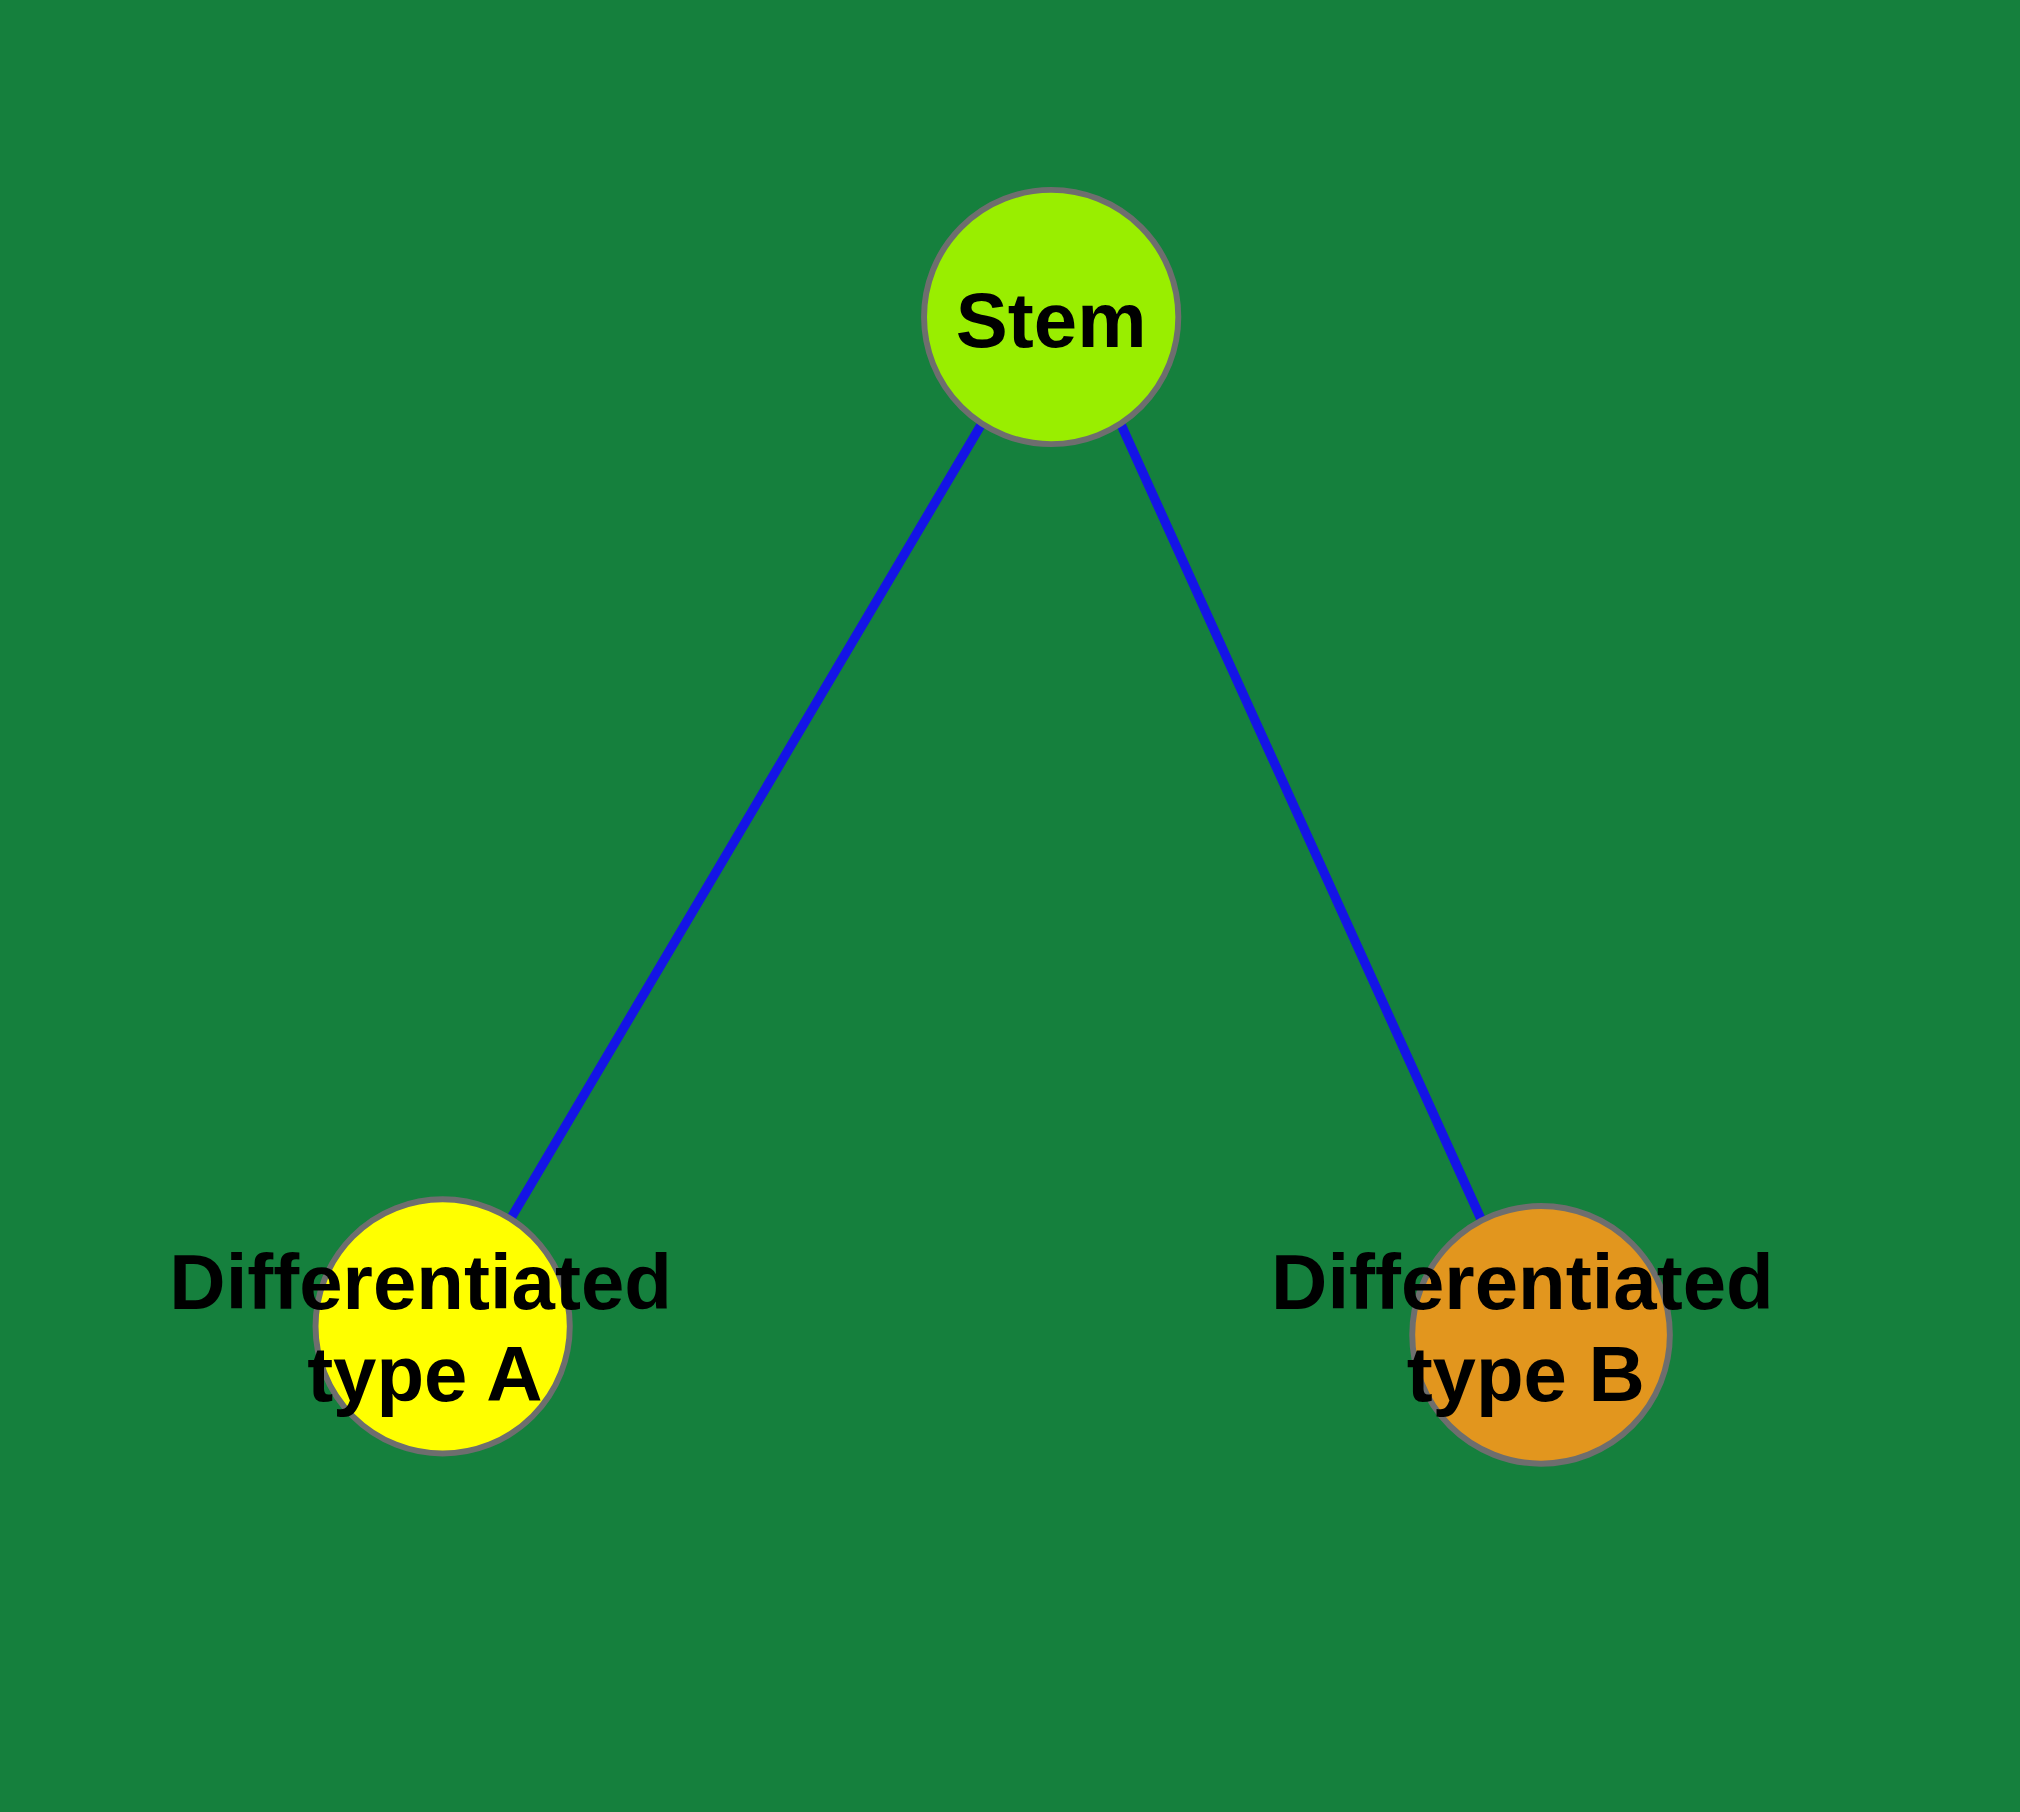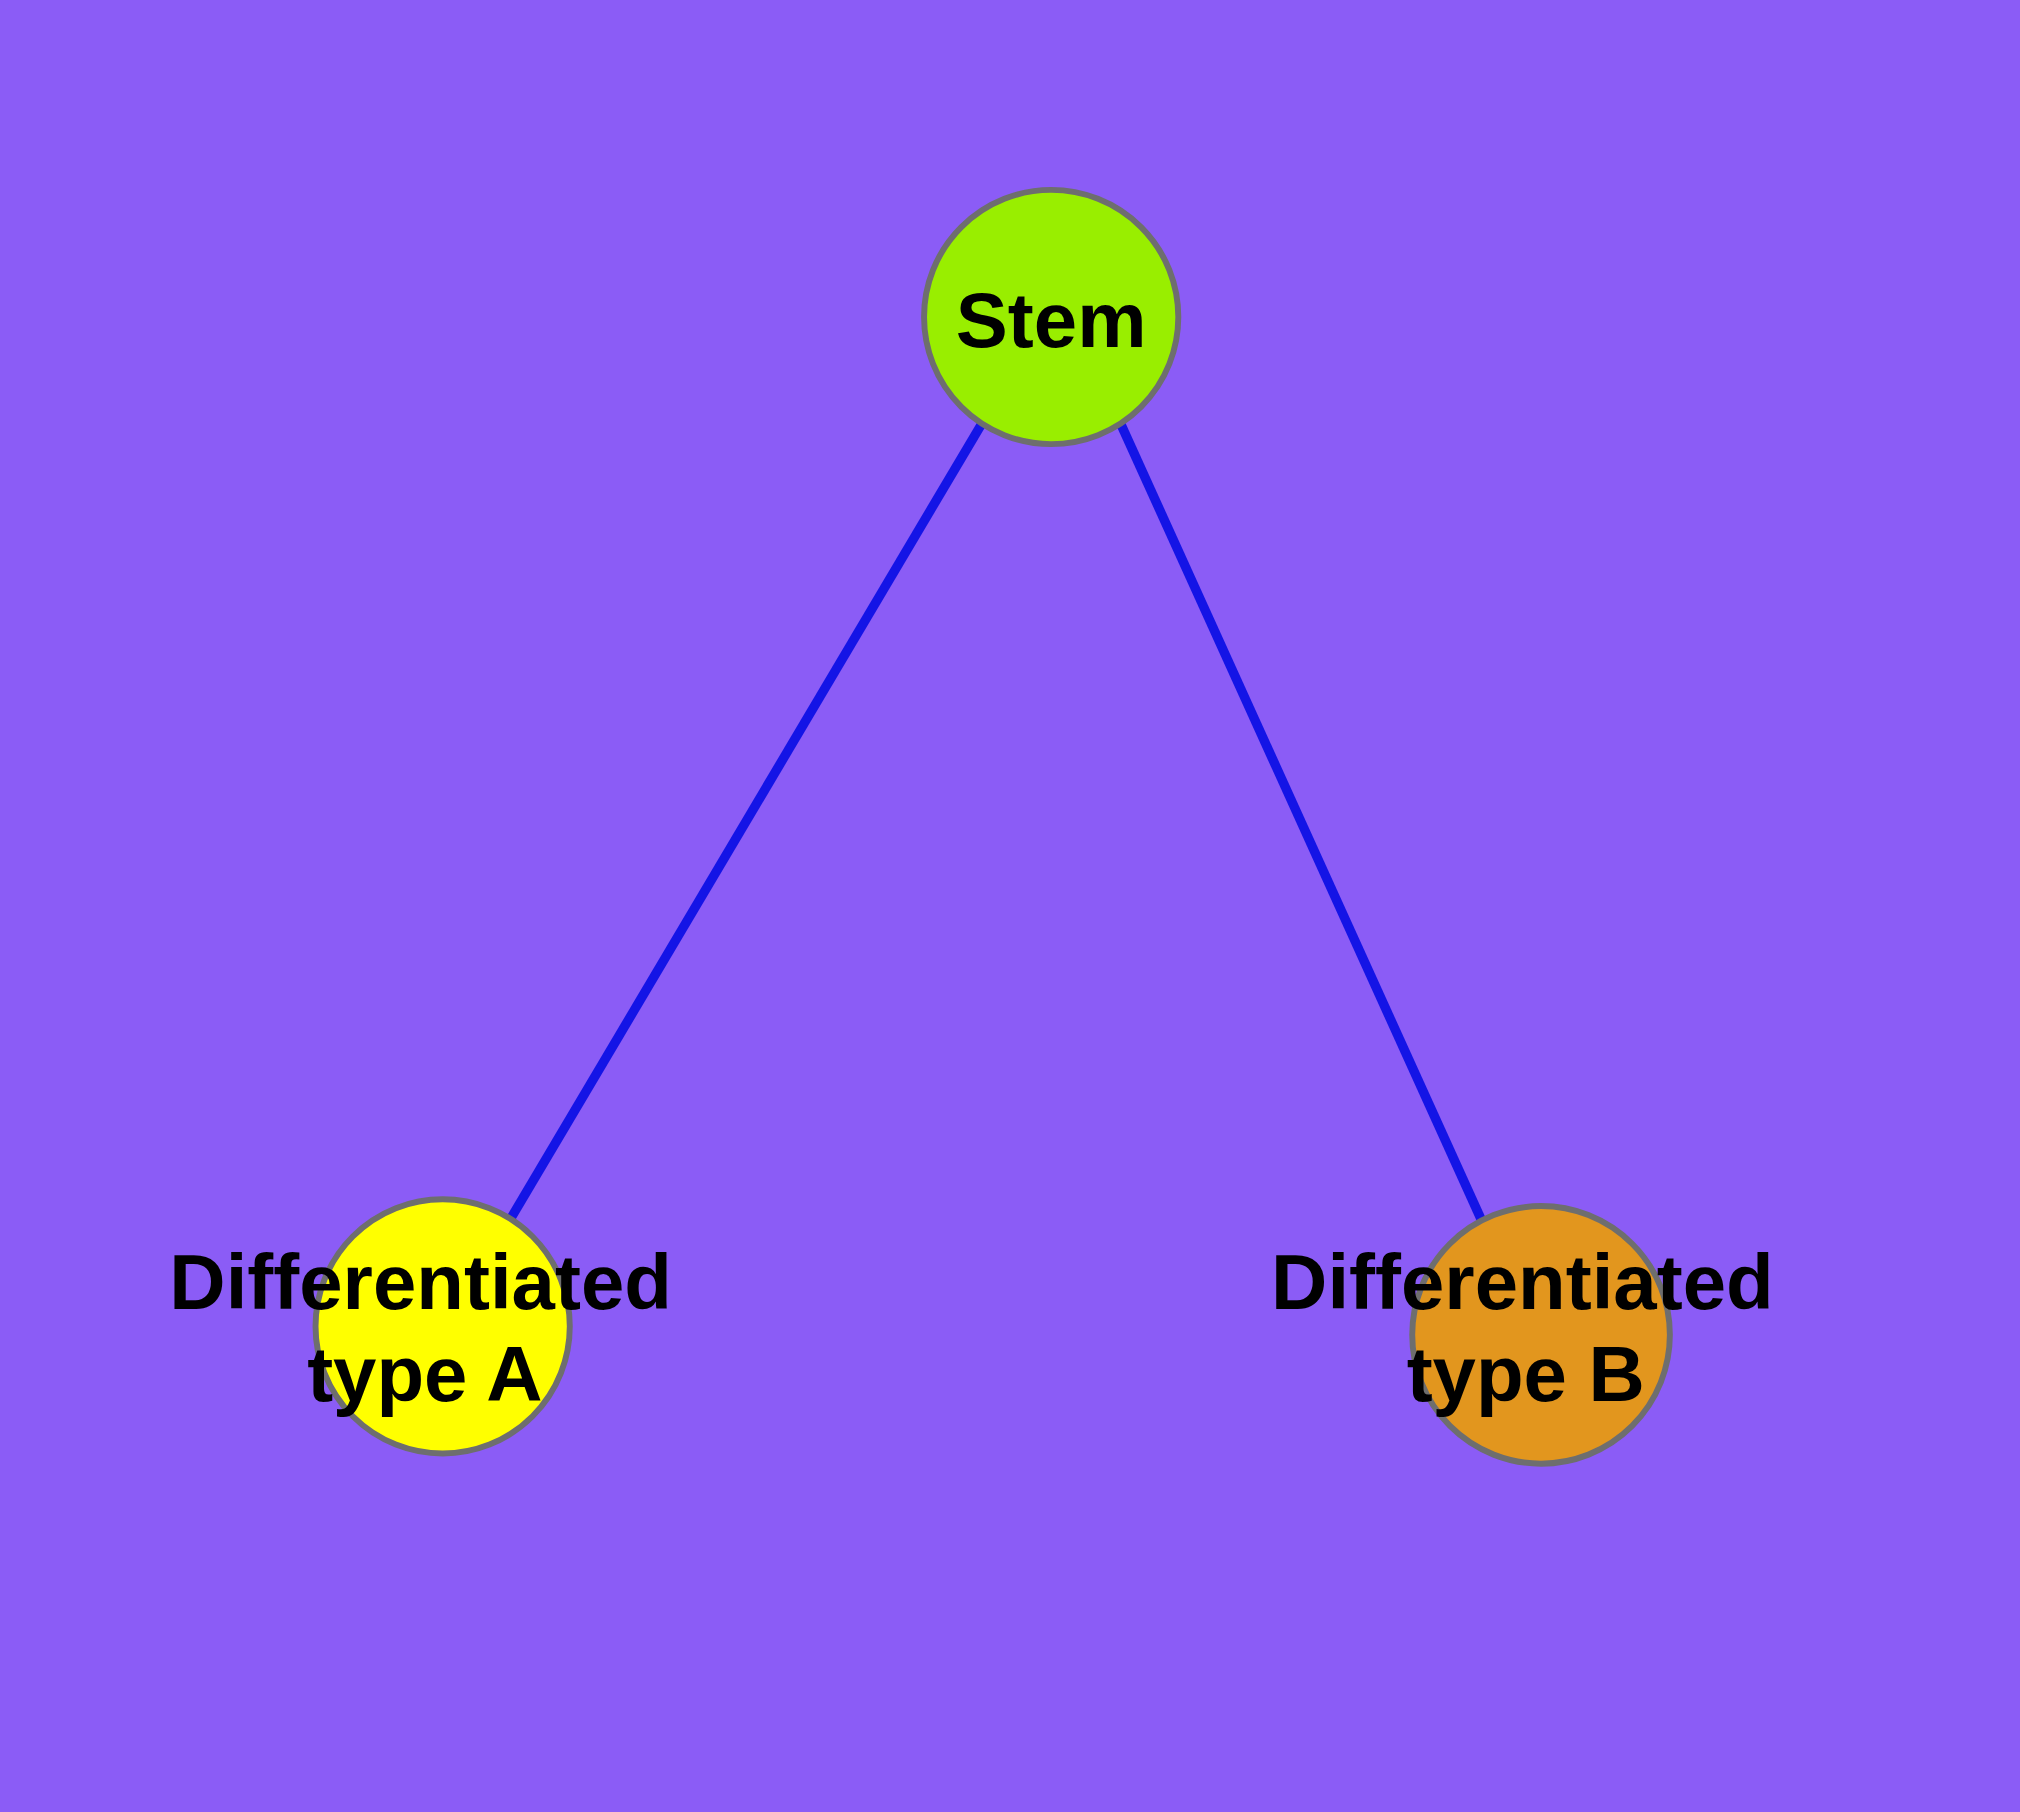--- a/index.html
+++ b/index.html
@@ -45,21 +45,21 @@
     font-family: "Liberation Sans", sans-serif;
     font-weight: bold;
     font-size: 92px;
     fill: #000000;
     text-anchor: middle;
   }
 </style>
 </head>
 <body>
 
-<div id="canvas" style="background: #8b5cf6;">
+<div id="canvas" style="background: #15803d;">
   <svg id="graph-svg" viewBox="0 0 2384 2138">
 
     <g>
       <line class="edge-line" x1="1158" y1="500" x2="601" y2="1440" stroke="#1414e6" stroke-width="11"></line>
       <line class="edge-line" x1="1322" y1="500" x2="1747" y2="1438" stroke="#1414e6" stroke-width="11"></line>
     </g>
 
     <g>
 
       <g>

